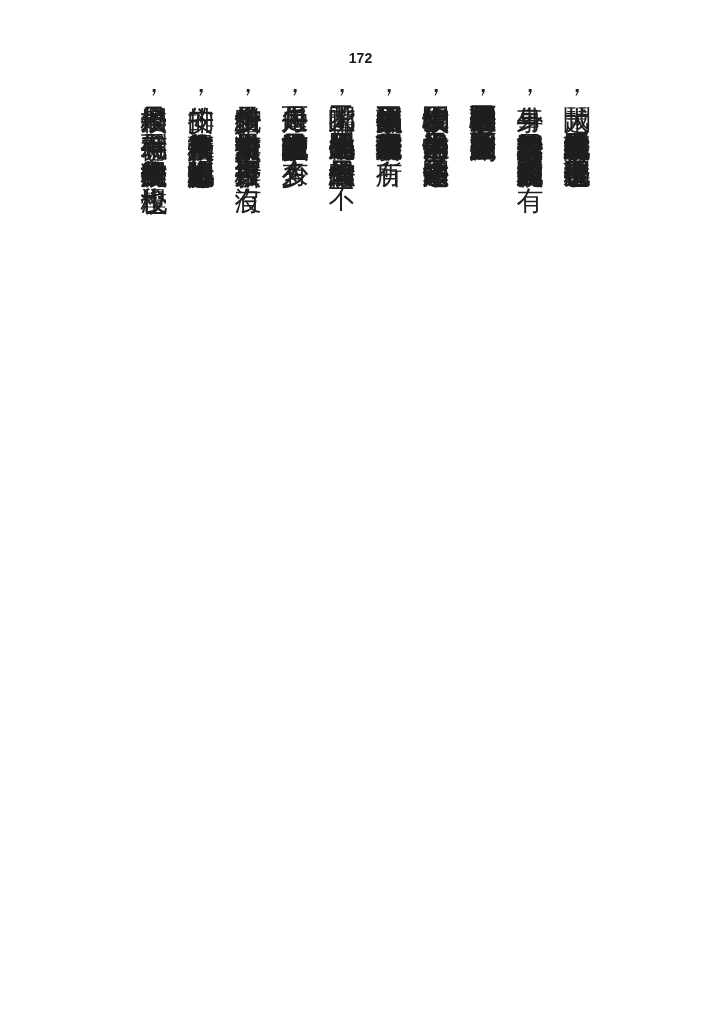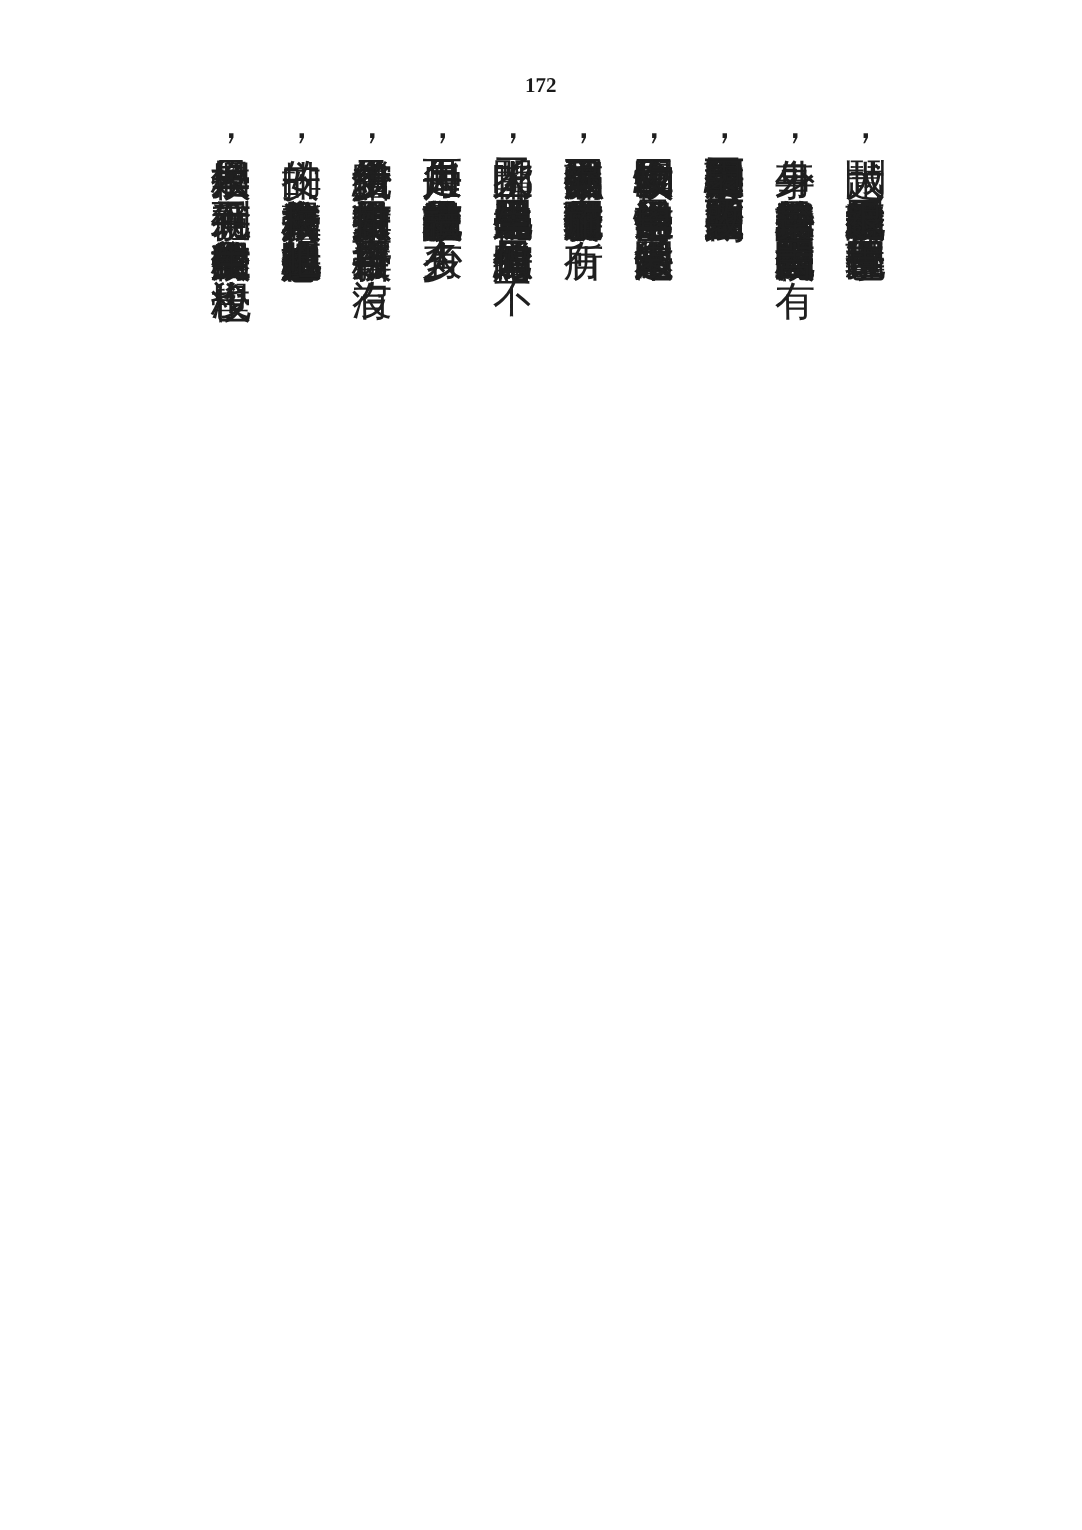--- a/index.html
+++ b/index.html
@@ -16,21 +16,21 @@
     height: 1020px;
     background: #ffffff;
     color: #1a1a1a;
   }
   .page-number {
     position: absolute;
     top: 50px;
     left: 0;
     width: 721px;
     text-align: center;
-    font-family: Liberation Serif, serif;
+    font-family: Liberation Sans, sans-serif;
     font-weight: bold;
     font-size: 14px;
     color: #1a1a1a;
   }
   .text-block {
     position: absolute;
     top: 85px;
     right: 121px;
     height: 870px;
     writing-mode: vertical-rl;

